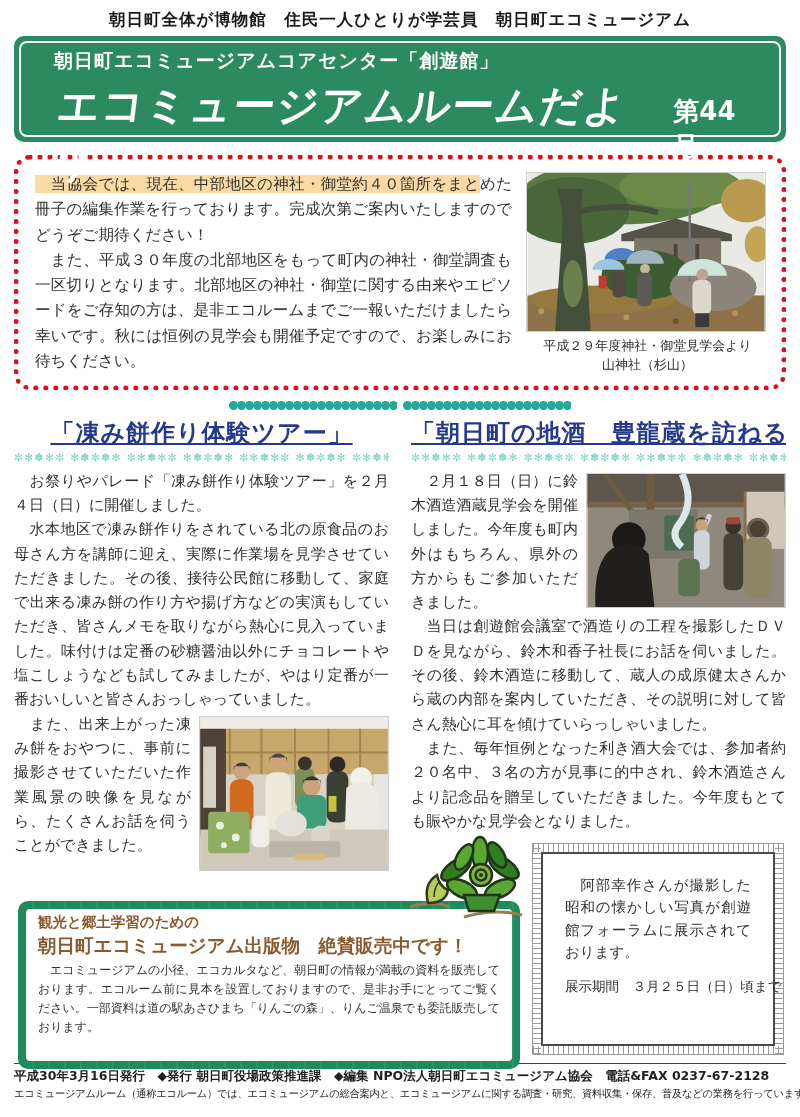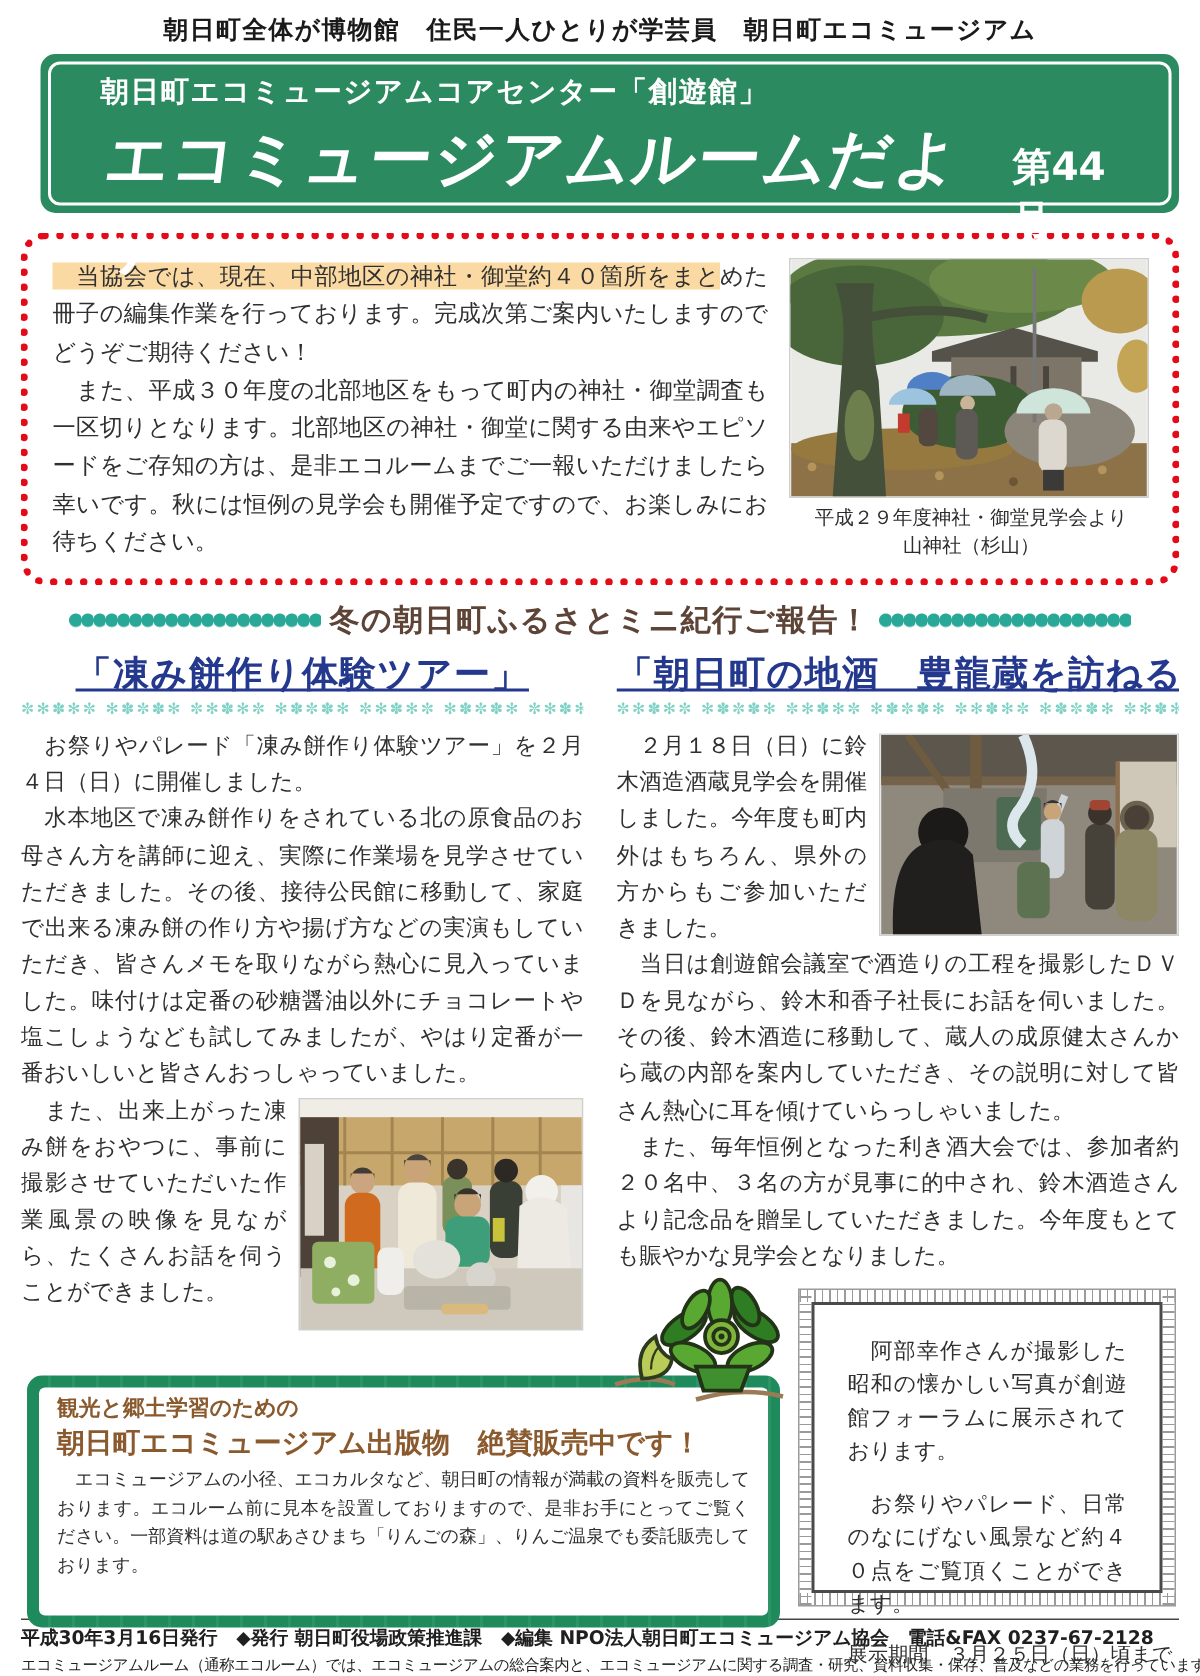--- a/index.html
+++ b/index.html
@@ -4,21 +4,21 @@
 <style>
   * { margin:0; padding:0; box-sizing:border-box; }
   html,body { background:#ffffff; }
   body { font-family:"DejaVu Sans", sans-serif; color:#333; }
   .page { width:800px; height:1117px; padding:6px 14px 0; background:#fff; overflow:hidden; position:relative; }
 
   
   .tagline { text-align:center; font-size:16.5px; font-weight:bold; color:#1a1a1a; letter-spacing:1px; padding:3px 0 5px; }
 
   
-  .banner { position:relative; background:#2b8a5f; border-radius:10px; height:106px; padding:12px 26px 0 40px; margin-bottom:13px;margin-left:13px; }
+  .banner { position:relative; background:#2b8a5f; border-radius:10px; height:106px; padding:12px 26px 0 40px; margin-bottom:13px; }
   .banner::after { content:""; position:absolute; inset:5px; border:2px solid #ffffff; border-radius:8px; pointer-events:none; }
   .banner-sub { color:#fff; font-weight:bold; font-size:19px; letter-spacing:1px; }
   .banner-title-row { display:flex; align-items:baseline; margin-top:4px; }
   .banner-title { color:#fff; font-weight:900; font-size:42px; letter-spacing:1px; transform:skewX(-7deg); display:inline-block; }
   .banner-issue { color:#fff; font-weight:900; font-size:26px; margin-left:16px; }
 
   
   .notice { border:5px dotted #e30b17; border-radius:16px; padding:12px 12px 10px 16px; display:flex; gap:14px; min-height:226px; }
   .notice-text { flex:1; font-size:15.5px; line-height:1.63; color:#303030; text-align:justify; }
   .notice-text p { margin:0; }
@@ -124,21 +124,20 @@
       </svg>
       <div class="caption">
         <div>平成２９年度神社・御堂見学会より</div>
         <div>山神社（杉山）</div>
       </div>
     </div>
   </div>
 
   <div class="section-head">
     <span class="beads"></span>
-    <span class="section-title">冬の朝日町ふるさとミニ紀行ご報告！</span>
     <span class="beads"></span>
   </div>
 
   <div class="columns">
 
     <div class="col">
       <h2>「凍み餅作り体験ツアー」</h2>
       <div class="flowers">✼✻✽✻✼ ✻✽✼✽✻ ✼✻✽✻✼ ✻✽✼✽✻ ✼✻✽✻✼ ✻✽✼✽✻ ✼✻✽✻✼</div>
       <p>　お祭りやパレード「凍み餅作り体験ツアー」を２月４日（日）に開催しました。</p>
       <p>　水本地区で凍み餅作りをされている北の原食品のお母さん方を講師に迎え、実際に作業場を見学させていただきました。その後、接待公民館に移動して、家庭で出来る凍み餅の作り方や揚げ方などの実演もしていただき、皆さんメモを取りながら熱心に見入っていました。味付けは定番の砂糖醤油以外にチョコレートや塩こしょうなども試してみましたが、やはり定番が一番おいしいと皆さんおっしゃっていました。</p>
@@ -249,21 +248,20 @@
         <path d="M58 68 h36 l-6 16 h-25 Z" fill="#3f8f2e"></path>
         <circle cx="75" cy="48" r="11" fill="#7fb53a"></circle>
         <circle cx="75" cy="48" r="5.5" fill="none"></circle>
       </g>
       <circle cx="75" cy="48" r="2" fill="#223318"></circle>
     </svg>
 
     <div class="stamp-frame">
       <div class="stamp-inner">
         <p>　阿部幸作さんが撮影した昭和の懐かしい写真が創遊館フォーラムに展示されております。</p>
-        <p>　お祭りやパレード、日常のなにげない風景など約４０点をご覧頂くことができます。</p>
         <p class="period">展示期間　３月２５日（日）頃まで</p>
       </div>
     </div>
 
   </div>
 
   <div class="footer">
     <div class="f1">平成30年3月16日発行　◆発行 朝日町役場政策推進課　◆編集 NPO法人朝日町エコミュージアム協会　電話&amp;FAX 0237-67-2128</div>
     <div class="f2">エコミュージアムルーム（通称エコルーム）では、エコミュージアムの総合案内と、エコミュージアムに関する調査・研究、資料収集・保存、普及などの業務を行っています。</div>
   </div>

